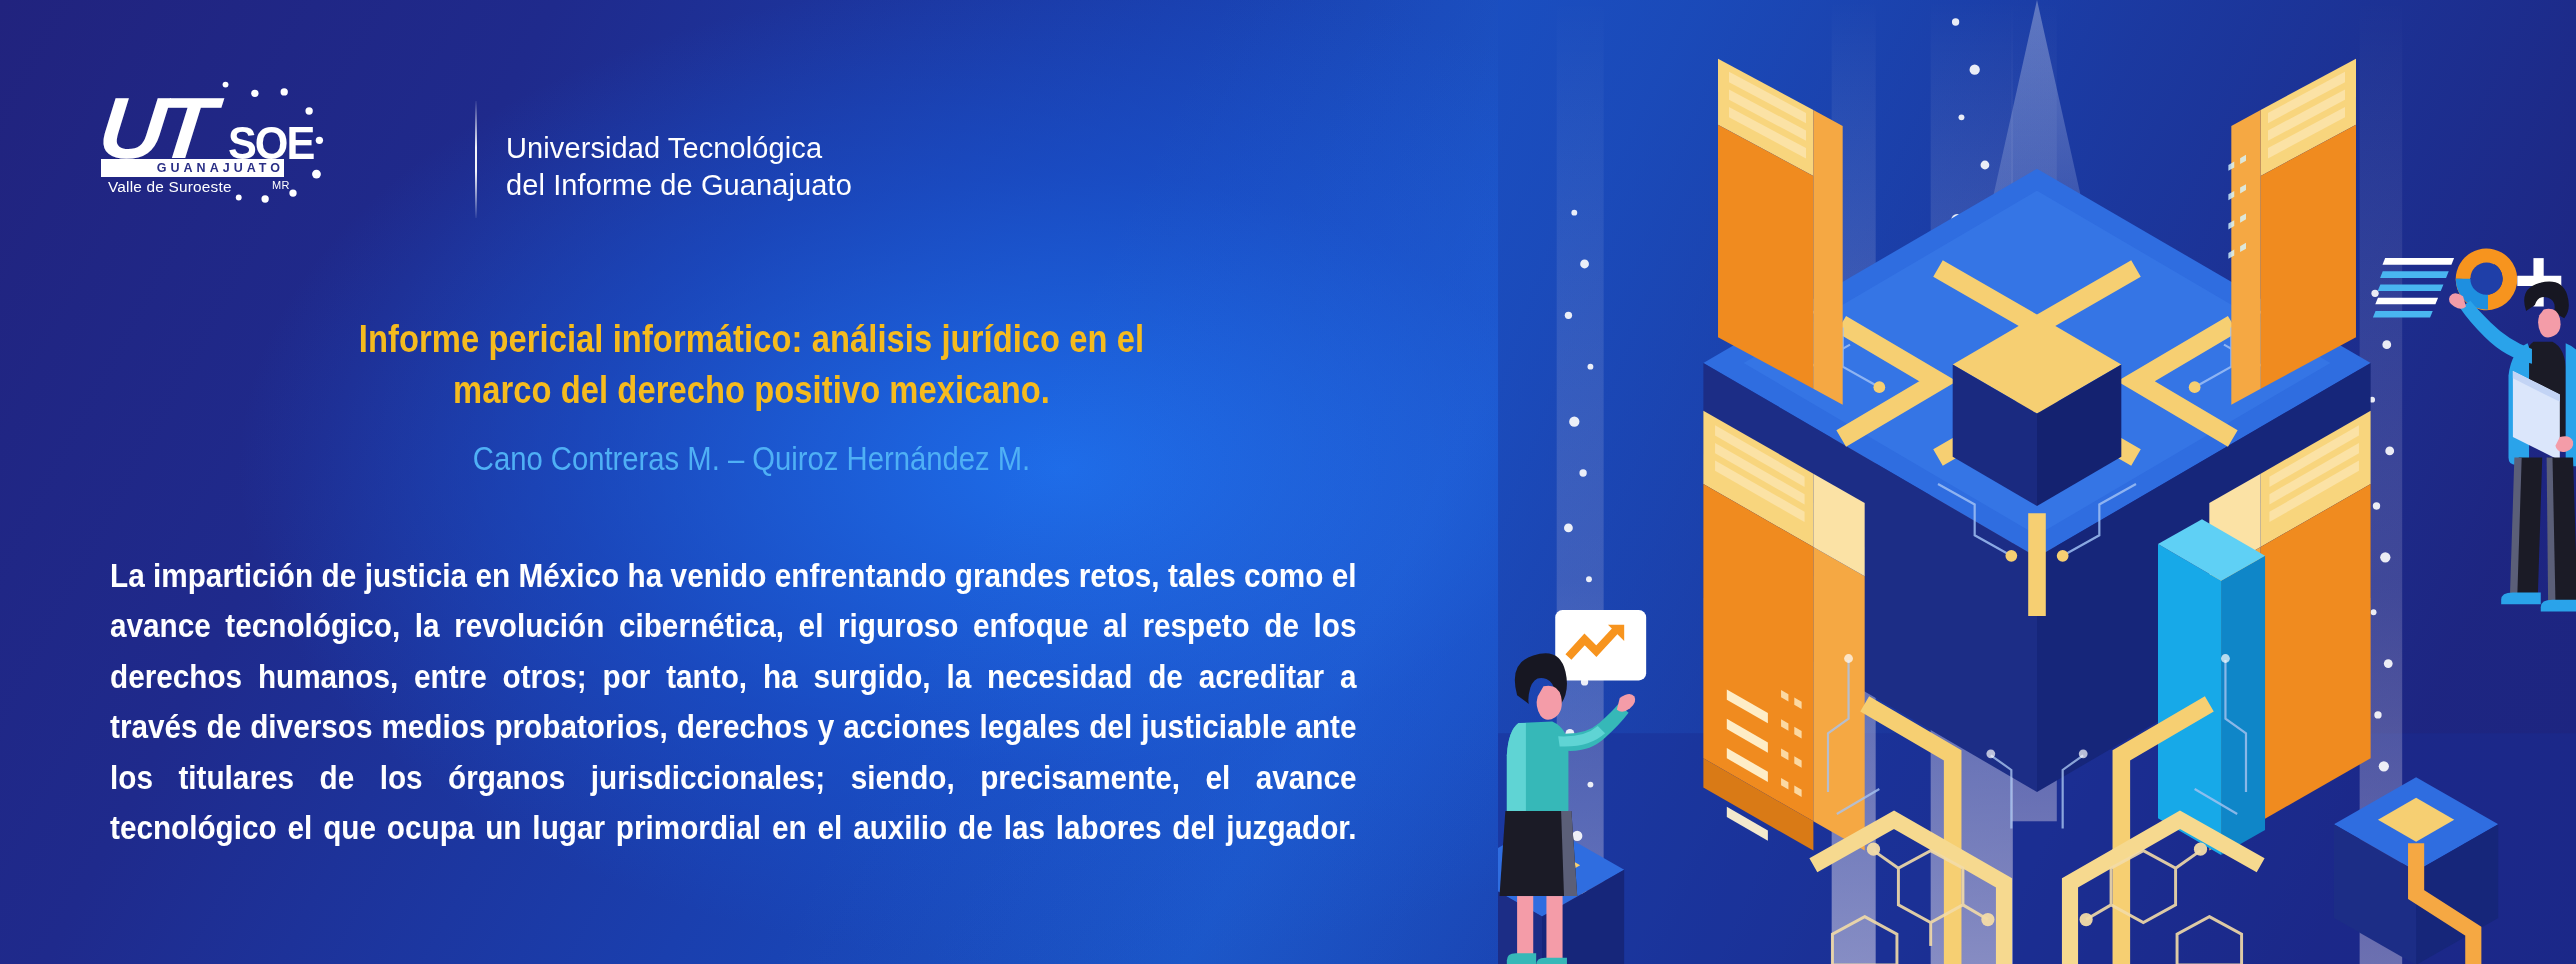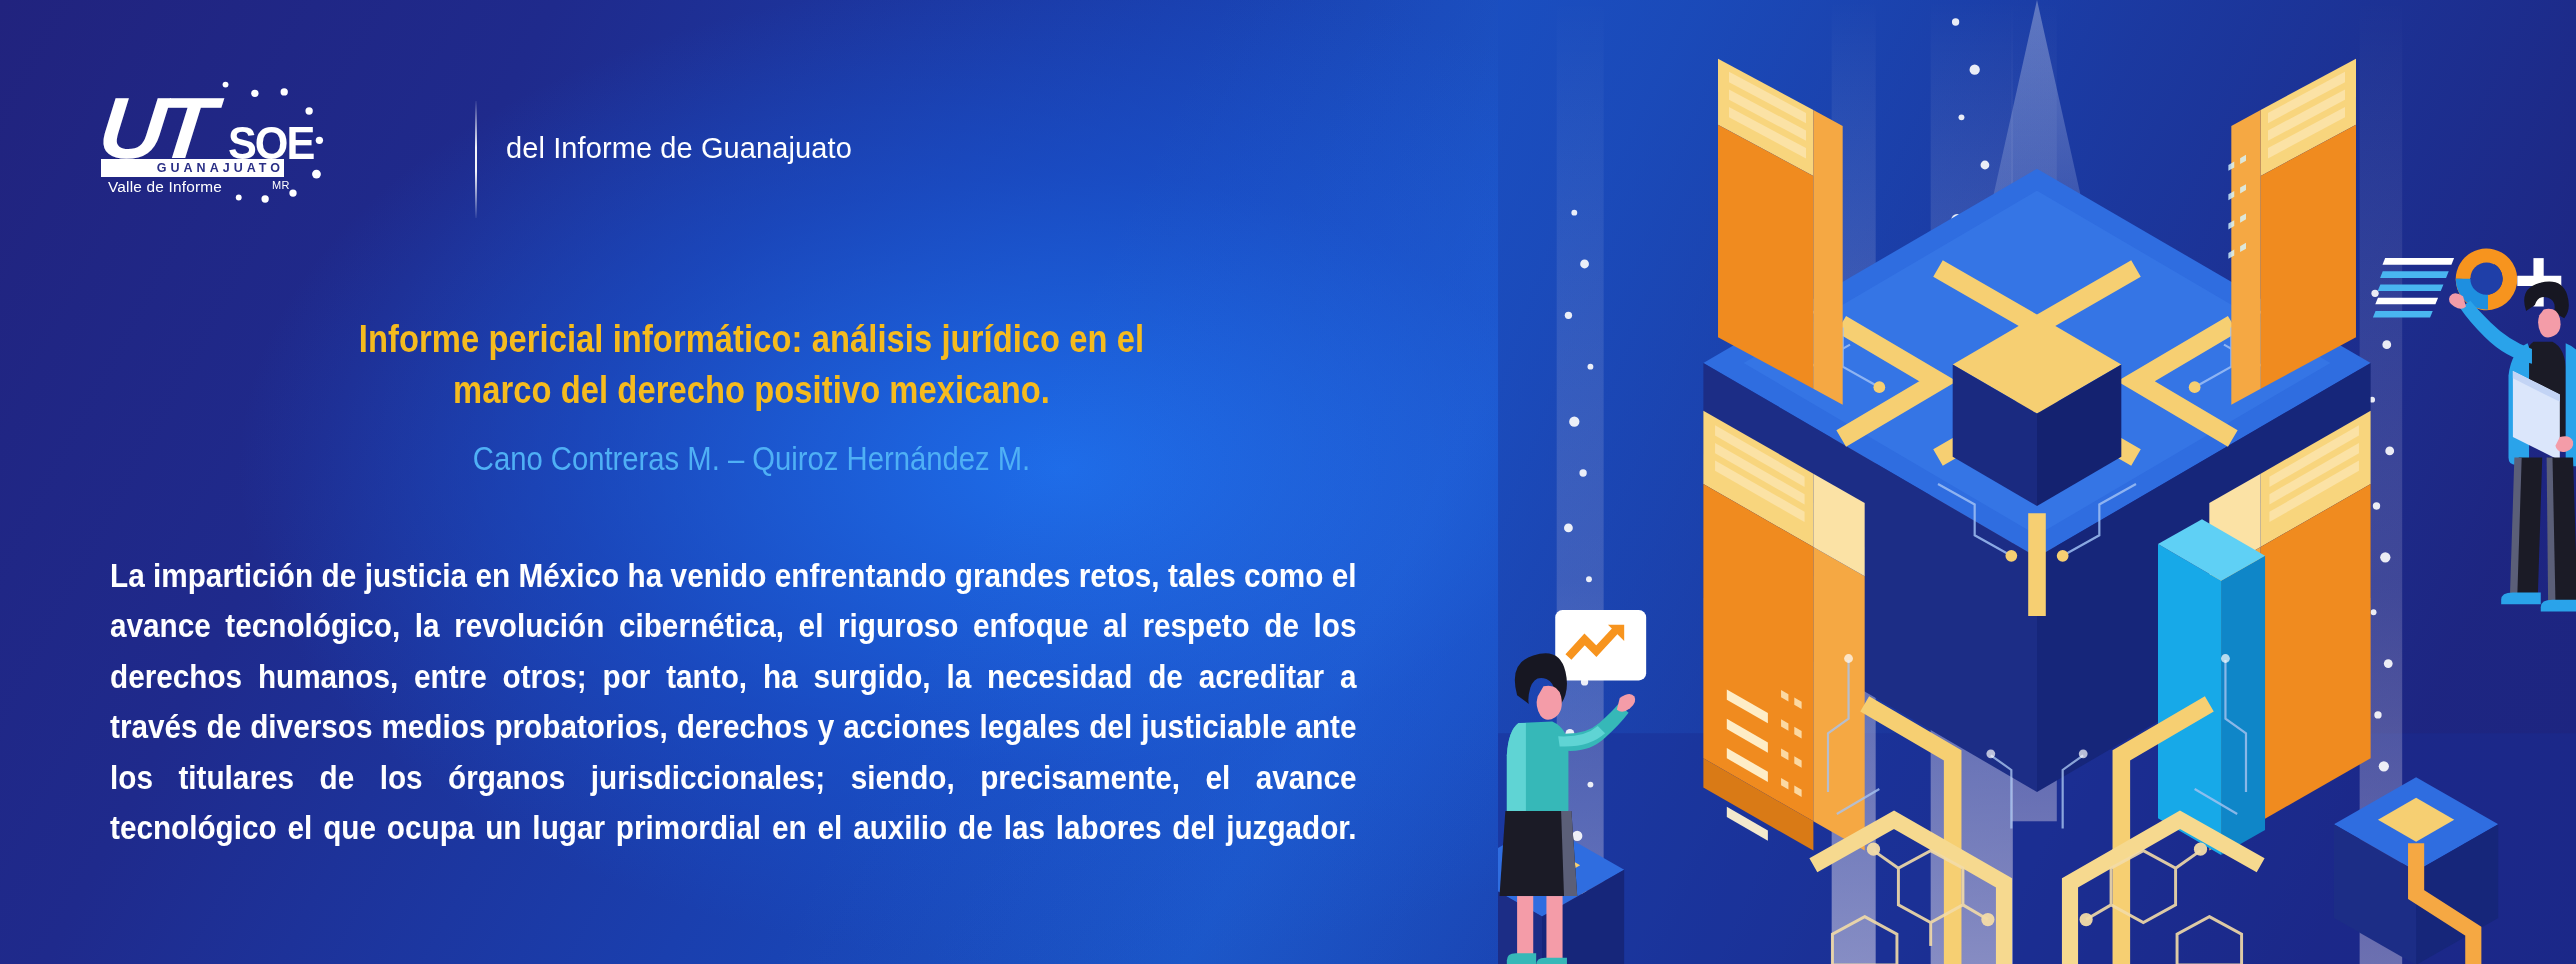--- a/index.html
+++ b/index.html
@@ -537,28 +537,29 @@
           <circle cx="232" cy="192" r="5"></circle>
             <circle cx="196" cy="190" r="4"></circle>
           <circle cx="178" cy="36" r="4"></circle>
         </g>
       </svg>
       <div class="logo-ut">UT</div>
       <div class="logo-soe">SOE</div>
       <div class="logo-bar">
         <span>GUANAJUATO</span>
       </div>
-      <div class="logo-valle">Valle de Informe</div>
+      <div class="logo-valle">Valle de Suroeste</div>
       <div class="logo-mr">MR</div>
     </div>
   </div>
 
   <div class="logo-divider"></div>
 
   <div class="uni-name">
+    <div>Universidad Tecnológica</div>
     <div>del Informe de Guanajuato</div>
   </div>
 
   <div class="title">
     <div>Informe pericial informático: análisis jurídico en el</div>
     <div>marco del derecho positivo mexicano.</div>
   </div>
 
   <div class="authors">Cano Contreras M. – Quiroz Hernández M.</div>
 

